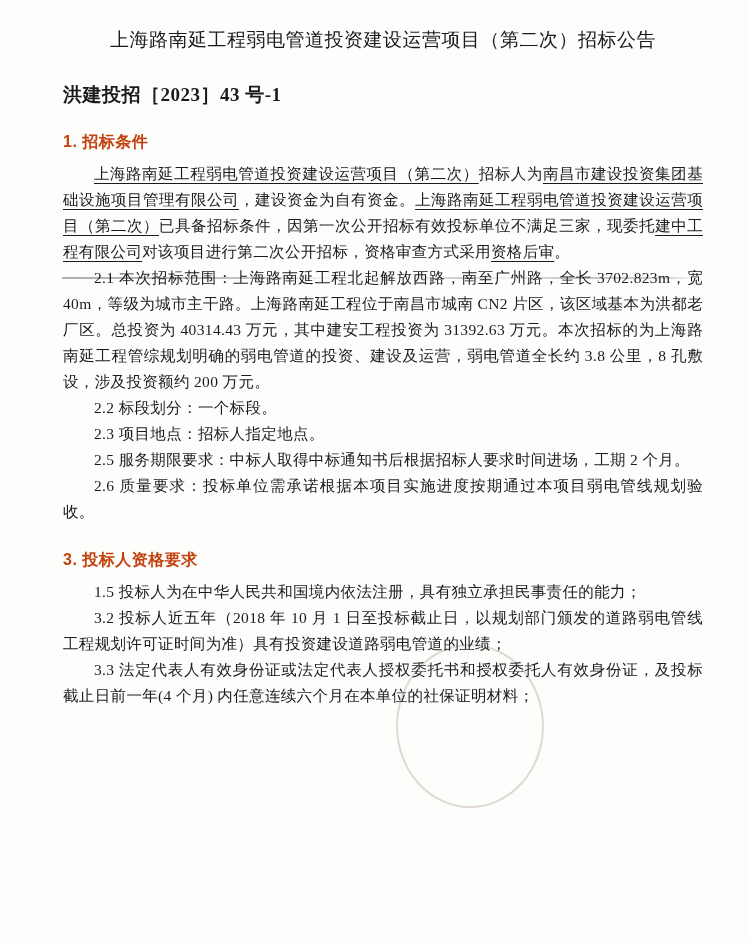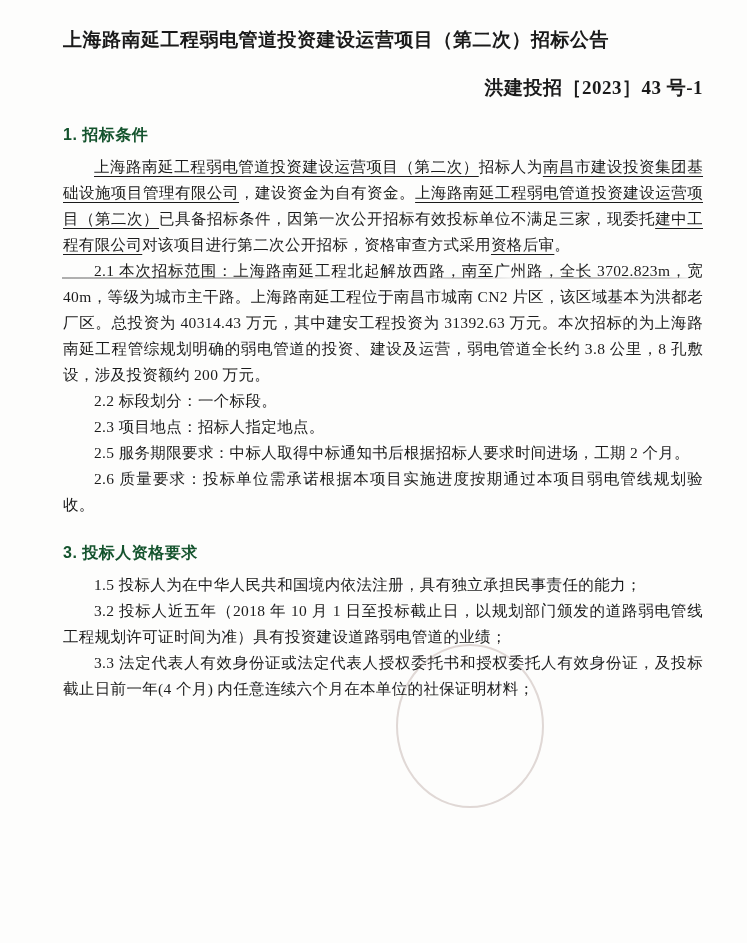--- a/index.html
+++ b/index.html
@@ -17,41 +17,41 @@
     left: 63px;
     top: 20px;
     width: 640px;
     z-index: 2;
   }
   .title {
     margin: 6px 0 0;
     font-family: "Liberation Serif", serif;
     font-size: 19px;
     line-height: 28px;
-    font-weight: bold;
-    text-align: left;
+    font-weight: normal;
+    text-align: center;
     letter-spacing: 0.5px;
   }
   .docnum {
-    margin-top: 22px;
+    margin-top: 29px;
     font-family: "Liberation Serif", serif;
     font-size: 19px;
     line-height: 24px;
     font-weight: bold;
-    text-align: right;
+    text-align: left;
     letter-spacing: 0.5px;
   }
   section h3 {
     margin: 24px 0 8px;
     font-family: "Liberation Sans", sans-serif;
     font-size: 16px;
     line-height: 22px;
     font-weight: bold;
     letter-spacing: 0.5px;
-    color: #14532d;
+    color: #c2410c;
   }
   section p {
     margin: 0;
     font-size: 15.5px;
     line-height: 26px;
     letter-spacing: 0.35px;
     text-align: justify;
     text-indent: 2em;
     color: #1b1b1b;
   }

